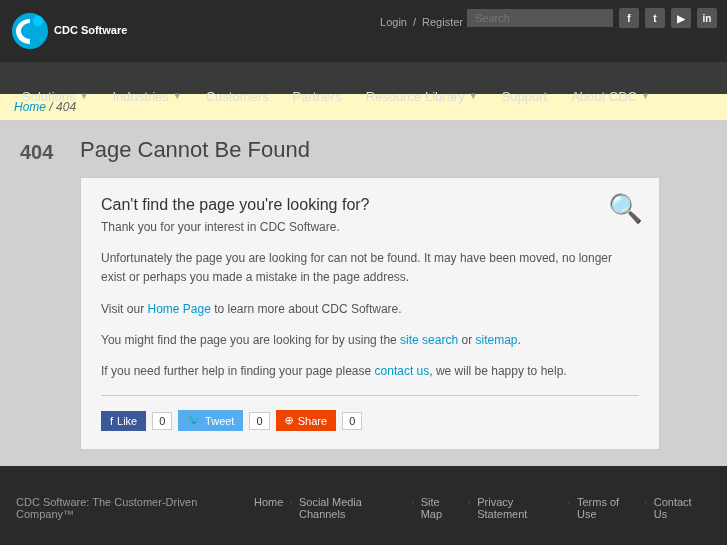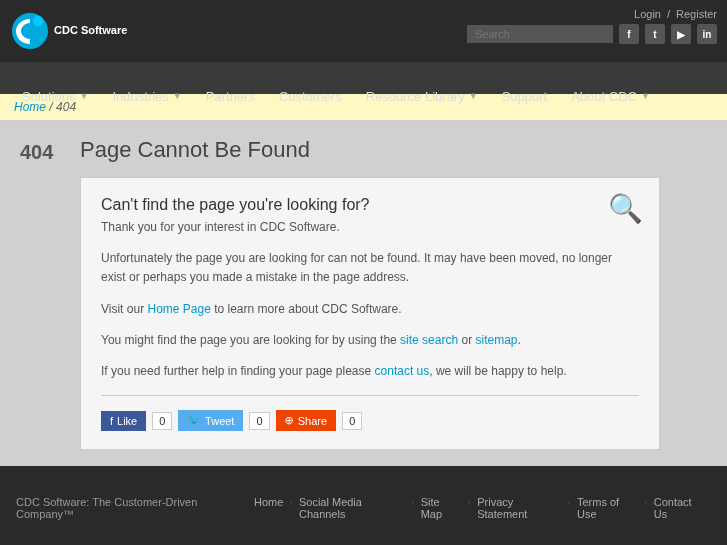--- a/index.html
+++ b/index.html
@@ -27,21 +27,21 @@
       color: #fff;
       font-size: 11px;
       line-height: 1.2;
       font-weight: bold;
     }
     #header-right {
       position: absolute;
       right: 10px;
       top: 8px;
       display: flex;
-      flex-direction: column;
+      flex-direction: row;
       align-items: flex-end;
       gap: 4px;
     }
     #header-links {
       display: flex;
       gap: 6px;
       font-size: 11px;
       color: #aaa;
     }
     #header-links a {
@@ -250,24 +250,24 @@
 <nav id="navbar">
   <a class="nav-item">
     <span>Solutions</span>
     <span class="nav-arrow">▼</span>
   </a>
   <a class="nav-item">
     <span>Industries</span>
     <span class="nav-arrow">▼</span>
   </a>
   <a class="nav-item">
+    <span>Customers</span>
+  </a>
+  <a class="nav-item">
     <span>Partners</span>
-  </a>
-  <a class="nav-item">
-    <span>Customers</span>
   </a>
   <a class="nav-item">
     <span>Resource Library</span>
     <span class="nav-arrow">▼</span>
   </a>
   <a class="nav-item">
     <span>Support</span>
   </a>
   <a class="nav-item">
     <span>About CDC</span>

